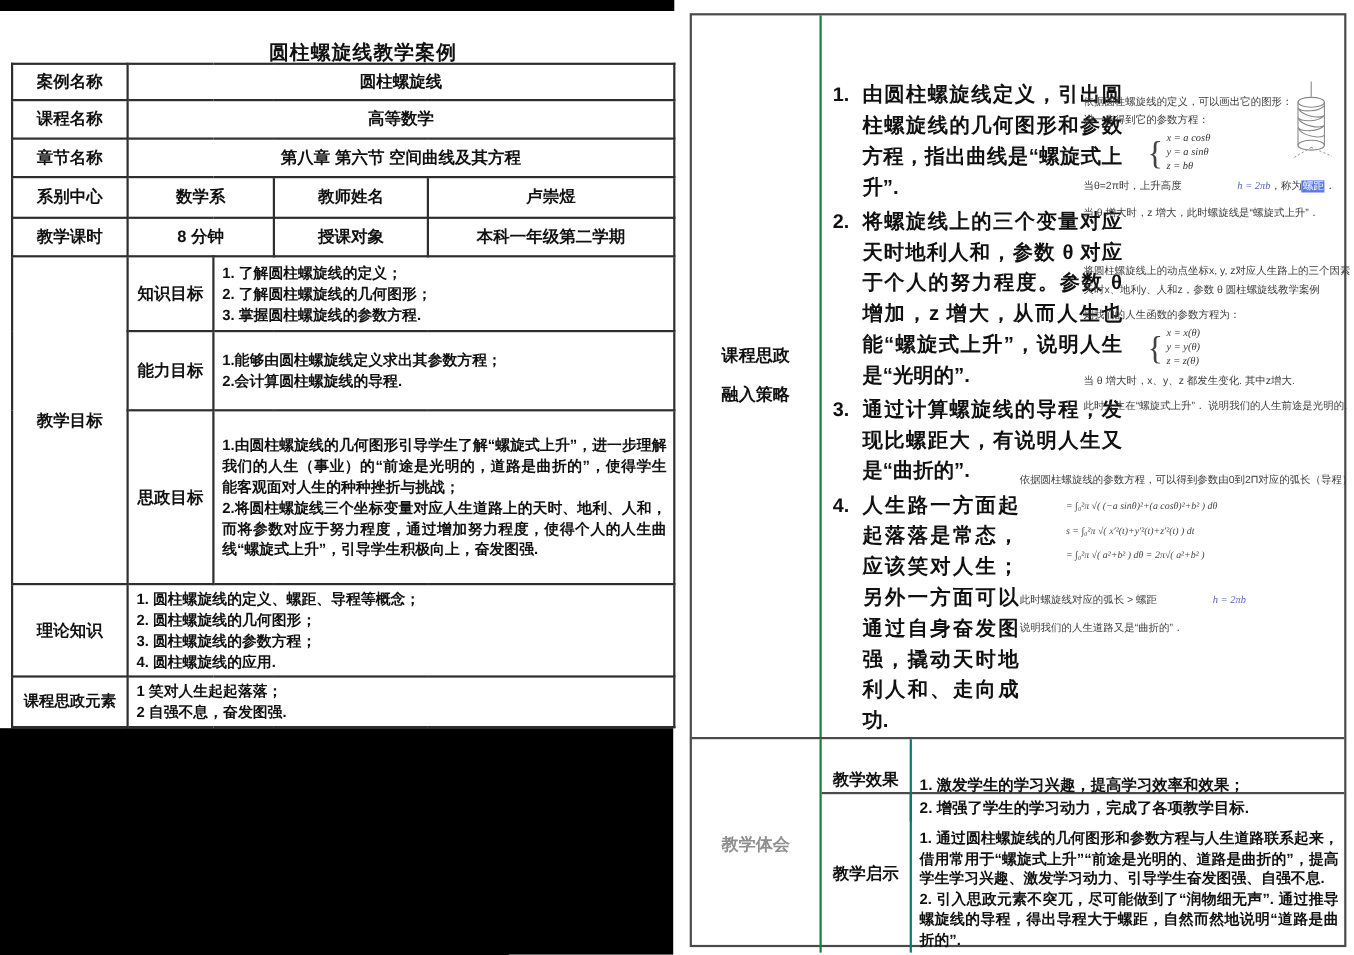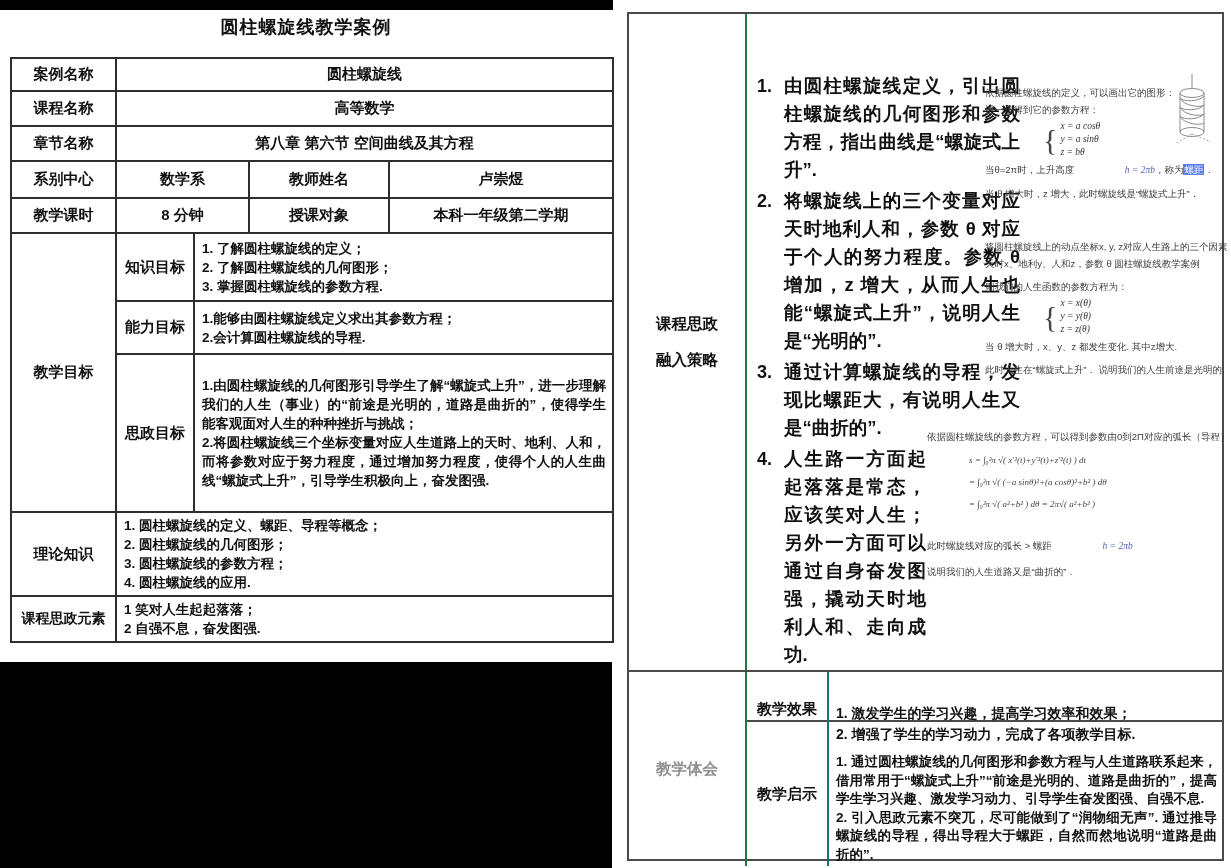--- a/index.html
+++ b/index.html
@@ -4,22 +4,22 @@
 <style>
   html,body{margin:0;padding:0;}
   body{
     width:1231px;height:868px;position:relative;background:#ffffff;
     font-family:"Liberation Sans",sans-serif;color:#111;overflow:hidden;
   }
   
   .left-page{position:absolute;left:0;top:0;width:613px;height:868px;background:#fff;}
   .black-top{position:absolute;left:0;top:0;width:613px;height:10px;background:#000;}
   .black-bottom{position:absolute;left:0;top:662px;width:612px;height:206px;background:#000;}
-  .doc-title{position:absolute;left:0;top:15px;width:612px;text-align:center;
-    font-size:18px;font-weight:bold;letter-spacing:1px;}
+  .doc-title{position:absolute;left:0;top:36px;width:612px;text-align:center;
+    font-size:18px;font-weight:bold;letter-spacing:1px;padding-left:24px;}
   table.ltable{position:absolute;left:10px;top:57px;width:602px;border-collapse:collapse;table-layout:fixed;}
   table.ltable td{border:2px solid #2e2e2e;font-weight:bold;vertical-align:middle;box-sizing:border-box;}
   td.lab{text-align:center;font-size:15px;padding:0 2px;}
   td.cen{text-align:center;font-size:15px;}
   td.txt{font-size:13.5px;line-height:19px;padding:3px 6px 3px 7px;text-align:left;}
   td.txt .ln{white-space:nowrap;}
   td.txt .para{text-align:justify;}
   
   .rtable{position:absolute;left:627px;top:12px;width:597px;height:849px;
     border:2px solid #4a4a4a;box-sizing:border-box;display:grid;grid-template-rows:658px 1fr;}
@@ -104,21 +104,21 @@
     </tr>
     <tr style="height:68px">
       <td rowspan="3" class="lab">教学目标</td>
       <td class="lab">知识目标</td>
       <td colspan="3" class="txt">
         <div class="ln">1. 了解圆柱螺旋线的定义；</div>
         <div class="ln">2. 了解圆柱螺旋线的几何图形；</div>
         <div class="ln">3. 掌握圆柱螺旋线的参数方程.</div>
       </td>
     </tr>
-    <tr style="height:53px">
+    <tr style="height:72px">
       <td class="lab">能力目标</td>
       <td colspan="3" class="txt">
         <div class="ln">1.能够由圆柱螺旋线定义求出其参数方程；</div>
         <div class="ln">2.会计算圆柱螺旋线的导程.</div>
       </td>
     </tr>
     <tr style="height:158px">
       <td class="lab">思政目标</td>
       <td colspan="3" class="txt">
         <div class="para">1.由圆柱螺旋线的几何图形引导学生了解“螺旋式上升”，进一步理解我们的人生（事业）的“前途是光明的，道路是曲折的”，使得学生能客观面对人生的种种挫折与挑战；</div>
@@ -215,22 +215,22 @@
             <span>z = z(θ)</span>
           </span>
         </div>
         <div class="nln">当 θ 增大时，x、y、z 都发生变化. 其中z增大.</div>
         <div class="nln gap6">此时人生在“螺旋式上升”．  说明我们的人生前途是光明的.</div>
       </div>
 
       <div class="note note-c">
         <div class="nln">依据圆柱螺旋线的参数方程，可以得到参数由0到2Π对应的弧长（导程）：</div>
         <div class="cformulas">
+          <div>= ∫₀²π √( (−a sinθ)²+(a cosθ)²+b² ) dθ</div>
           <div>s = ∫₀²π √( x′²(t)+y′²(t)+z′²(t) ) dt</div>
-          <div>= ∫₀²π √( (−a sinθ)²+(a cosθ)²+b² ) dθ</div>
           <div>= ∫₀²π √( a²+b² ) dθ = 2π√( a²+b² )</div>
         </div>
         <div class="mix nln gap20">
           <span>此时螺旋线对应的弧长 &gt; 螺距 </span><span class="blue">h = 2πb</span>
         </div>
         <div class="nln gap8">说明我们的人生道路又是“曲折的”．</div>
       </div>
     </div>
   </div>
 

